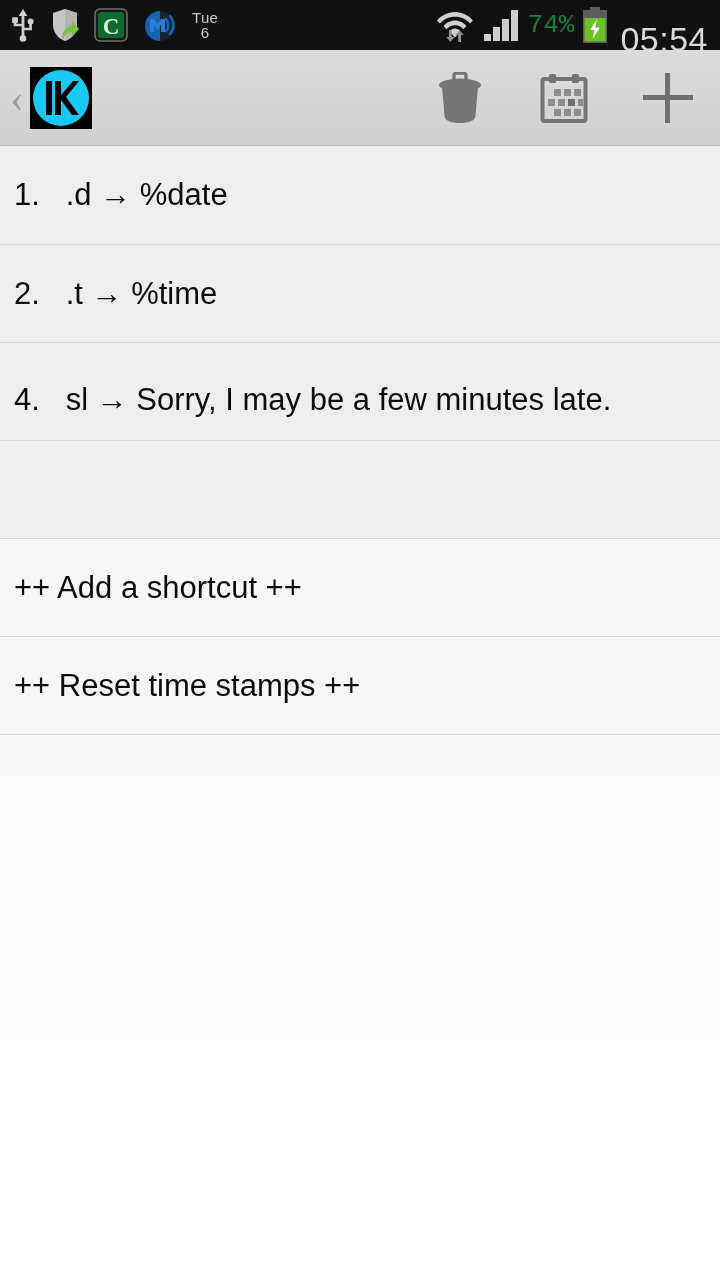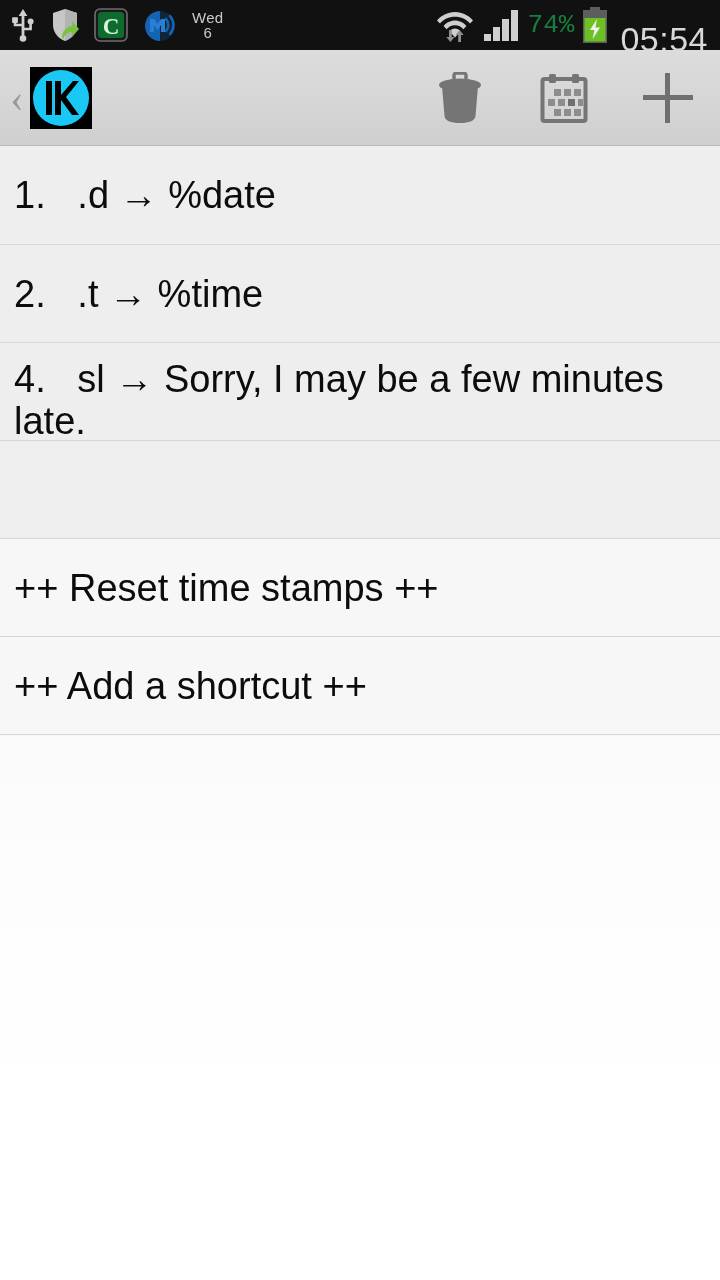--- a/index.html
+++ b/index.html
@@ -91,21 +91,21 @@
     background:#fbfbfb;
   }
   .row{
     position:relative;
     width:720px;
     border-bottom:1px solid #d6d6d6;
     display:flex; align-items:center;
     padding:0 14px;
   }
   .row .txt{
-    font-size:38px; line-height:42px; color:#0c0c0c;
+    font-size:31px; line-height:42px; color:#0c0c0c;
     font-family:"Liberation Sans", sans-serif;
     font-weight:400; white-space:pre-wrap;
   }
   .row-shortcut{ background:#eeeeee; }
   .row-shortcut.tall{ align-items:center; padding-top:16px; }
   .row-blank{ background:#efefef; }
   .row-action{ background:#f7f7f7; }
   .row-action .txt{ color:#0c0c0c; }
 
   #filler{
@@ -147,21 +147,21 @@
       <path d="M18 3 C9.7 3 3 9.7 3 18 C3 26.3 9.7 33 18 33 L18 3 Z" fill="#1464b4"></path>
       <path d="M18 3 C26.3 3 33 9.7 33 18 C33 26.3 26.3 33 18 33 Z" fill="#1464b4" opacity="0.25"></path>
       <path d="M8 11 L8 24 L12 24 L12 17 L15.5 22 L19 17 L19 24 L23 24 L23 11 L19 11 L15.5 16 L12 11 Z" fill="#2a7fd4"></path>
       <g stroke="#1464b4" stroke-width="2.6" fill="none" stroke-linecap="round">
         <path d="M24 11 A9 9 0 0 1 24 23"></path>
         <path d="M28 8 A13.5 13.5 0 0 1 28 26"></path>
       </g>
     </svg>
 
     <div class="date-badge">
-      <span>Wed</span>
+      <span>Tue</span>
       <span class="d2">6</span>
     </div>
   </div>
 
   <div class="status-right">
     <svg class="sicon" width="38" height="34" viewBox="0 0 38 34">
       <g fill="#cfcfcf">
         <path d="M19 4 C11.5 4 5 7.6 1 12.4 L4 15.6 C7.4 11.5 12.9 8.8 19 8.8 C25.1 8.8 30.6 11.5 34 15.6 L37 12.4 C33 7.6 26.5 4 19 4 Z"></path>
         <path d="M19 12.6 C14.3 12.6 10.2 14.9 7.6 18.1 L10.6 21.3 C12.5 18.8 15.5 17.2 19 17.2 C22.5 17.2 25.5 18.8 27.4 21.3 L30.4 18.1 C27.8 14.9 23.7 12.6 19 12.6 Z"></path>
         <path d="M19 20.6 C16.8 20.6 14.9 21.7 13.6 23.3 L19 29.6 L24.4 23.3 C23.1 21.7 21.2 20.6 19 20.6 Z"></path>
@@ -260,23 +260,23 @@
 
   <div class="row row-shortcut tall" style="height:98px;">
     <span class="txt">4.   sl → Sorry, I may be a few minutes late.</span>
   </div>
 
   <div class="row row-blank" style="height:98px;">
     <span class="txt"></span>
   </div>
 
   <div class="row row-action" style="height:98px;">
+    <span class="txt">++ Add a shortcut ++</span>
+  </div>
+
+  <div class="row row-action" style="height:98px;">
     <span class="txt">++ Reset time stamps ++</span>
   </div>
 
-  <div class="row row-action" style="height:98px;">
-    <span class="txt">++ Add a shortcut ++</span>
-  </div>
-
 
 </div>
 
 <div id="filler" style="height:352px;"></div>
 
 </body></html>

